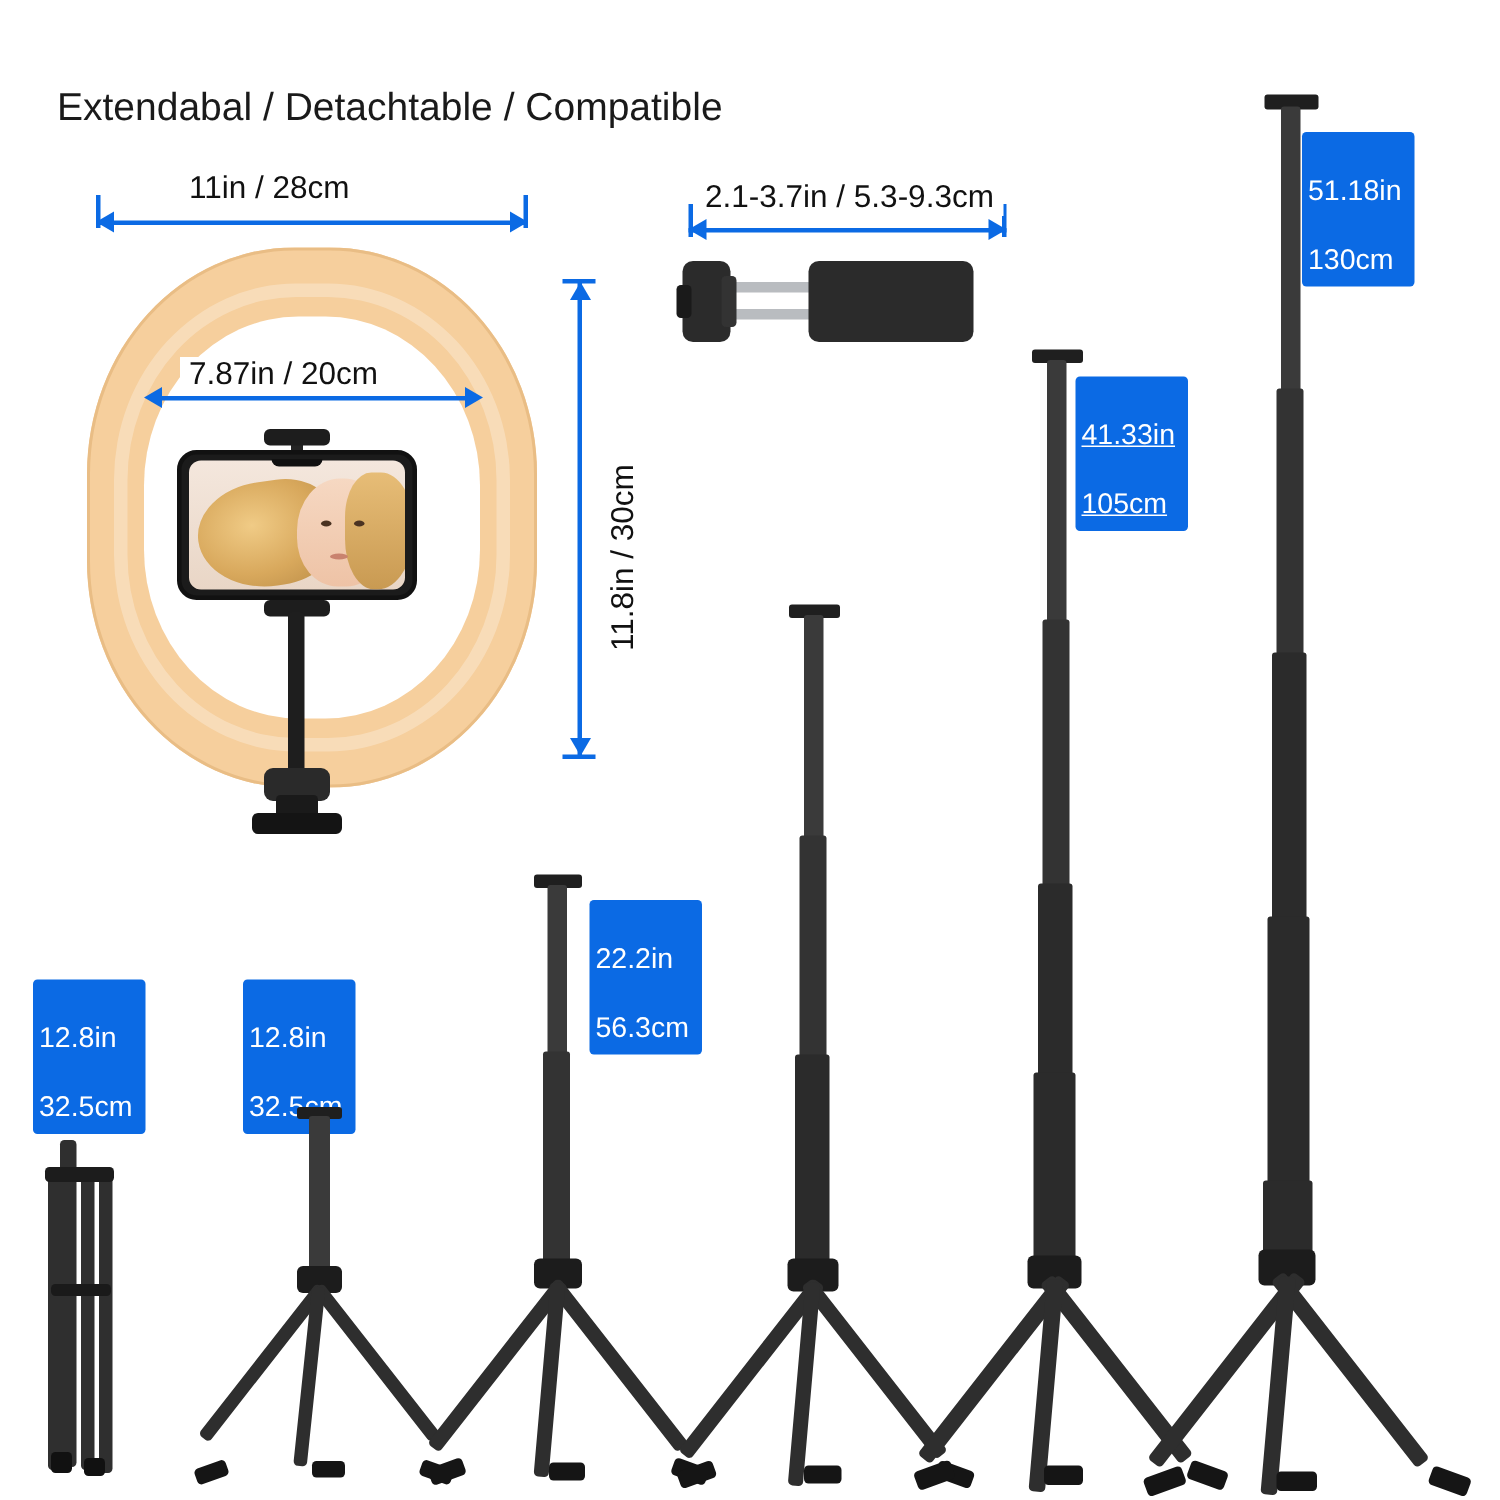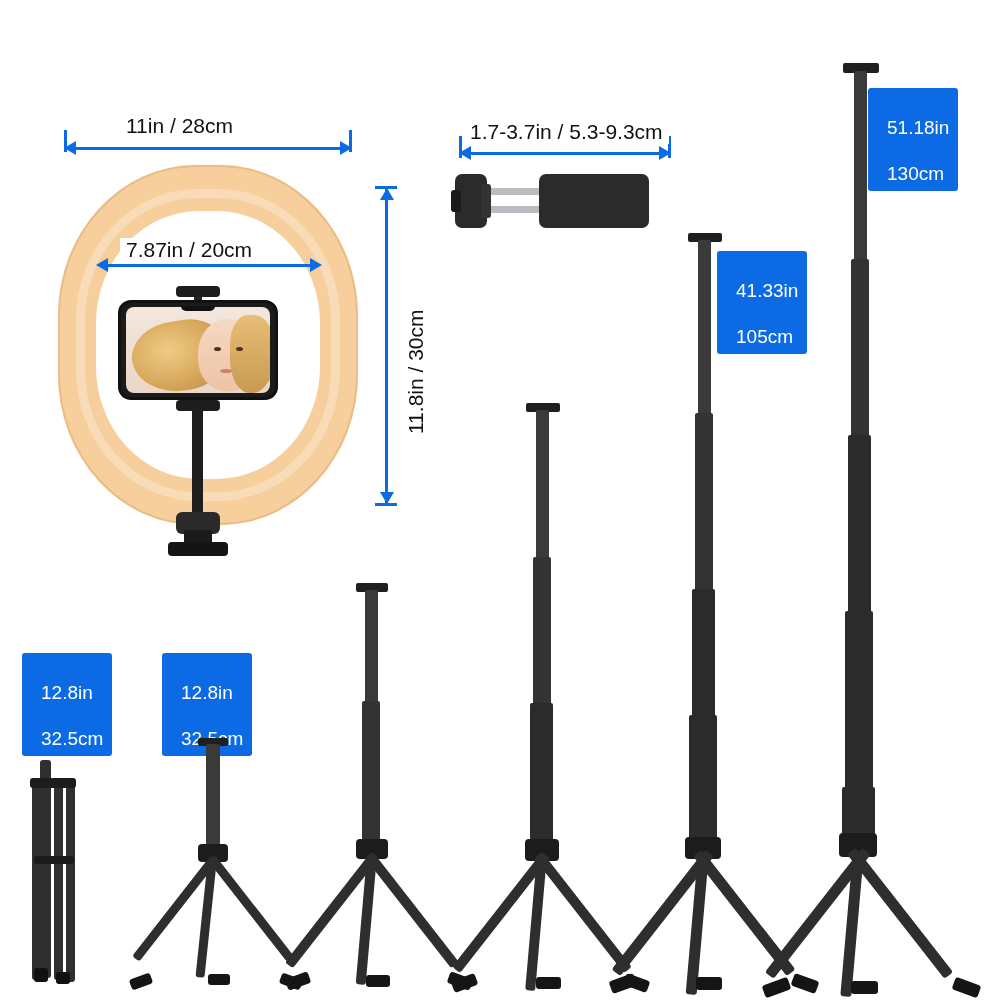--- a/index.html
+++ b/index.html
@@ -20,21 +20,21 @@
   .subtitle{
     position:absolute;left:38px;top:56px;
     font-size:26px;color:#1a1a1a;font-weight:400;
   }
 
   
   .badge{
     position:absolute;
     background:#0b6ae4;color:#fff;
     font-size:19px;line-height:23px;
-    padding:5px 9px 6px 19px;
+    padding:5px 9px 6px 4px;
     border-radius:3px;
     white-space:pre-line;
     font-weight:400;
   }
 
   
   .dimline{position:absolute;background:#0b6ae4;}
   .h-line{height:3px;}
   .v-line{width:3px;}
   .cap{position:absolute;background:#0b6ae4;}
@@ -144,20 +144,21 @@
 
   
   .folded{position:absolute;left:30px;top:760px;width:56px;height:225px;}
   .folded-bar{position:absolute;background:#2f2f2f;border-radius:3px;}
 </style>
 </head>
 <body>
 
 <div class="root">
 
+  <div class="subtitle">Extendabal / Detachtable / Compatible</div>
 
   <div>
 
     <div>
       <div class="dimline h-line" style="left:64px;top:147px;width:288px;"></div>
       <div class="cap cap-v" style="left:64px;top:130px;"></div>
       <div class="cap cap-v" style="left:349px;top:130px;"></div>
       <div class="arrow arrow-l" style="left:64px;top:141px;"></div>
       <div class="arrow arrow-r" style="left:340px;top:141px;"></div>
       <div class="dimlabel" style="left:120px;top:114px;">11in / 28cm</div>
@@ -208,21 +209,21 @@
     <div class="ring-base"></div>
   </div>
 
   <div>
     <div>
       <div class="dimline h-line" style="left:459px;top:152px;width:212px;"></div>
       <div class="cap cap-v" style="left:459px;top:136px;"></div>
       <div class="cap cap-v" style="left:668px;top:136px;"></div>
       <div class="arrow arrow-l" style="left:459px;top:146px;"></div>
       <div class="arrow arrow-r" style="left:659px;top:146px;"></div>
-      <div class="dimlabel" style="left:464px;top:120px;">1.7-3.7in / 5.3-9.3cm</div>
+      <div class="dimlabel" style="left:464px;top:120px;">2.1-3.7in / 5.3-9.3cm</div>
     </div>
 
     <div class="holder">
       <div class="holder-body">
         <div class="holder-rail"></div>
         <div class="holder-rail2"></div>
         <div class="holder-left"></div>
         <div class="holder-mid"></div>
         <div class="holder-right"></div>
         <div class="holder-nub"></div>
@@ -233,23 +234,27 @@
   <div class="badge" style="left:22px;top:653px;">
     <span>12.8in</span><br>
     <span>32.5cm</span>
   </div>
 
   <div class="badge" style="left:162px;top:653px;">
     <span>12.8in</span><br>
     <span>32.5cm</span>
   </div>
 
-
-
-  <div class="badge" style="left:717px;top:251px;">
+  <div class="badge" style="left:393px;top:600px;">
+    <span>22.2in</span><br>
+    <span>56.3cm</span>
+  </div>
+
+
+  <div class="badge" style="left:717px;top:251px;text-decoration:underline;">
     <span>41.33in</span><br>
     <span>105cm</span>
   </div>
 
   <div class="badge" style="left:868px;top:88px;">
     <span>51.18in</span><br>
     <span>130cm</span>
   </div>
 
   <div class="folded">

